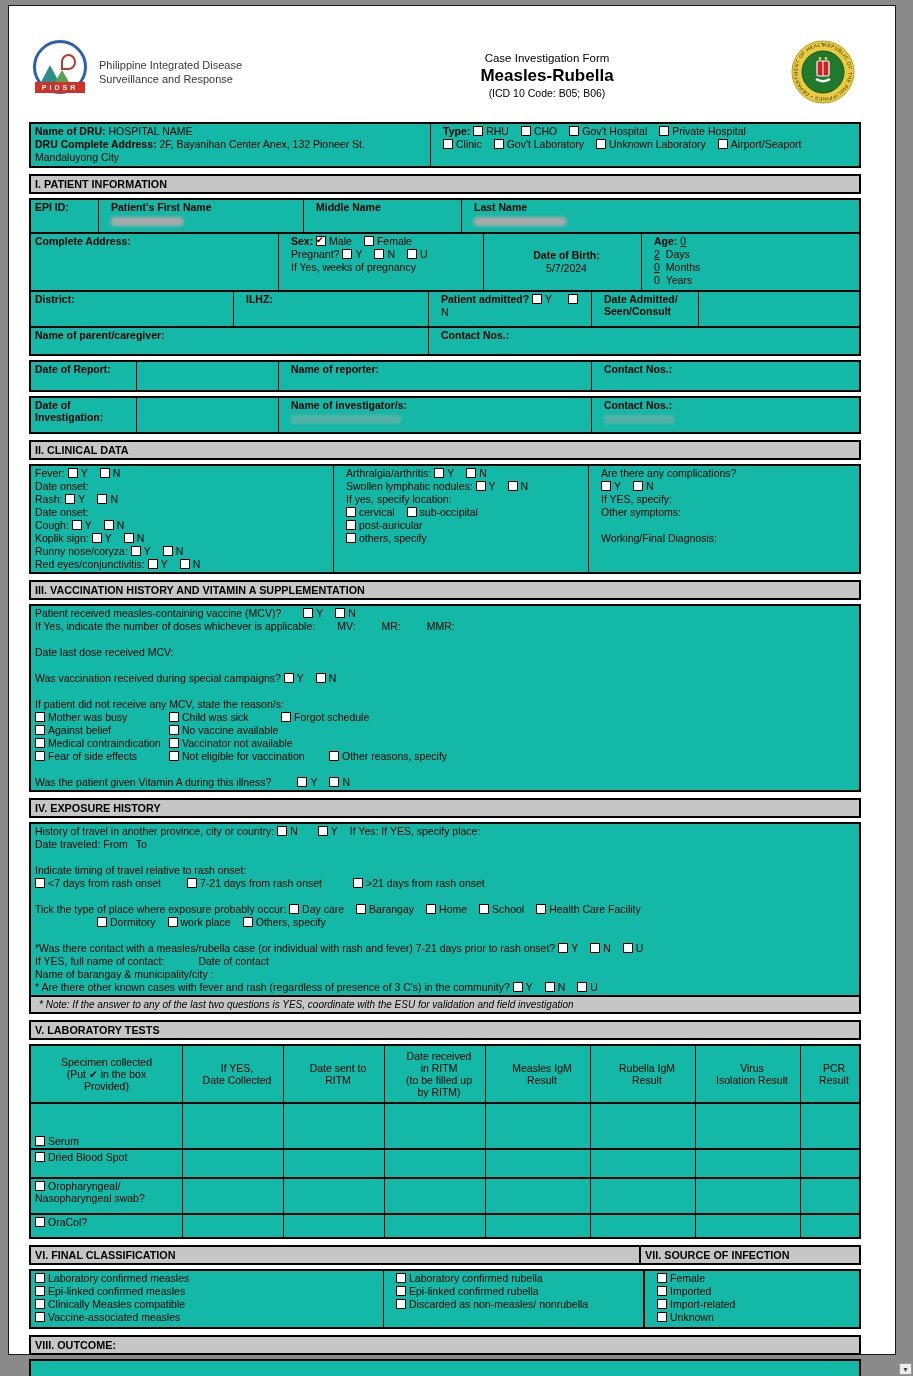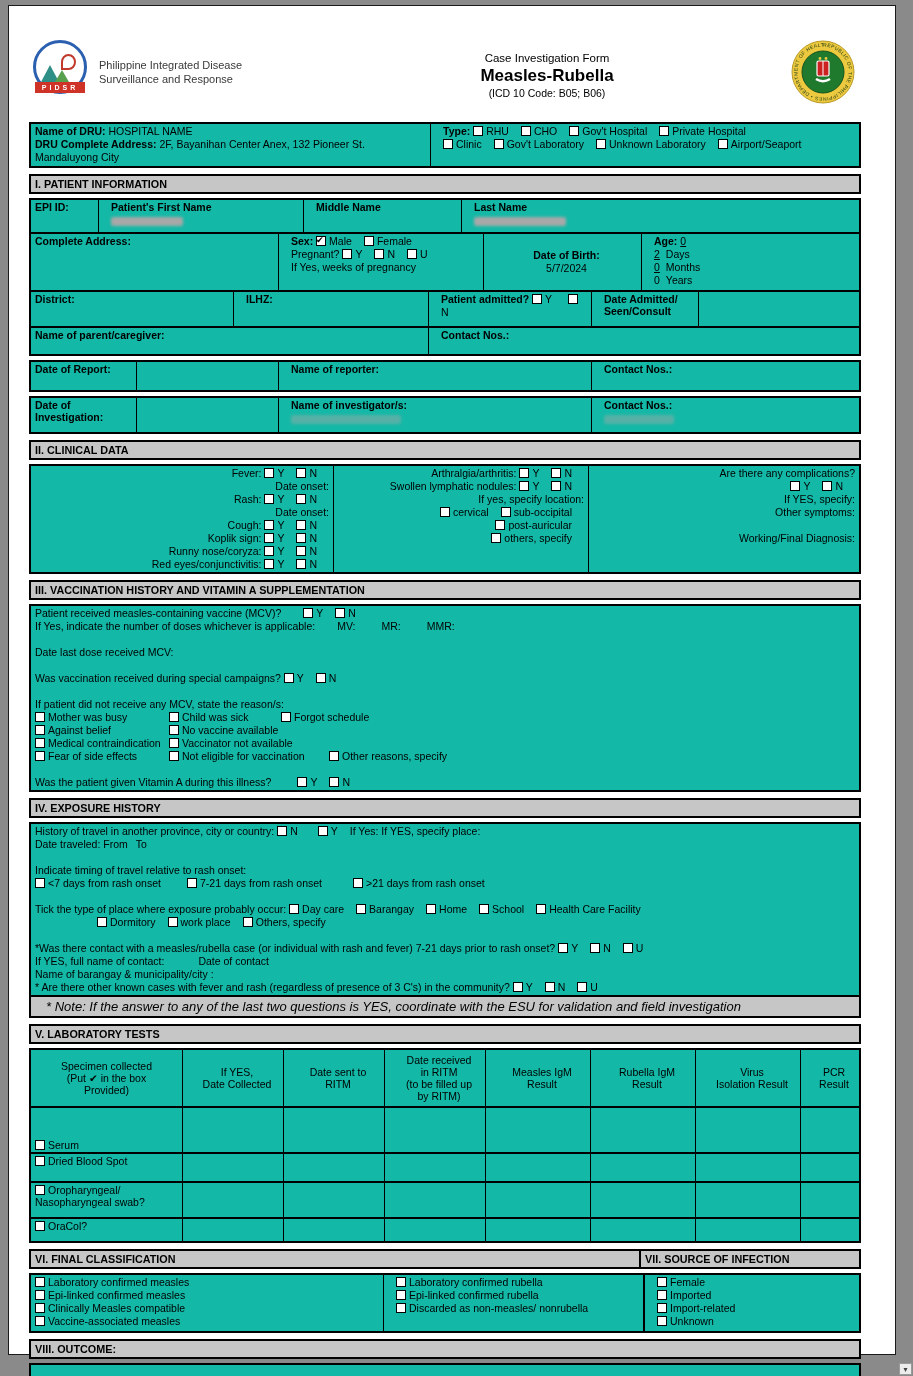--- a/index.html
+++ b/index.html
@@ -43,21 +43,21 @@
   .cb{display:inline-block;width:8px;height:8px;border:1px solid #000;margin-right:3px;
       position:relative;vertical-align:-1px;background:#fff;}
   .cb.checked::after{content:"✔";position:absolute;left:-1px;top:-3px;font-size:9px;}
   .optlab{margin-right:12px;}
   .colw{display:inline-block;vertical-align:top;white-space:nowrap;}
   .sp{display:inline-block;}
   .redact{display:inline-block;height:9px;background:#a8a8a8;border-radius:2px;
           filter:blur(1.5px);vertical-align:middle;}
   .faint{opacity:.45;}
   .vcenter{display:flex;flex-direction:column;justify-content:center;align-items:center;text-align:center;}
-  .note{background:#c6c6c6;font-style:italic;font-size:13px;padding:2px 15px;border-top:2px solid #000;}
+  .note{background:#c6c6c6;font-style:italic;font-size:10px;padding:2px 8px;border-top:2px solid #000;}
   
   .lab-h{display:flex;align-items:center;justify-content:center;text-align:center;
          white-space:pre-line;min-height:56px;line-height:12px;}
   
   .bars{display:flex;}
   .bar-vi{width:612px;} .bar-vii{flex:1;border-left:0;}
   .cls-c1{flex:0 0 352px;} .cls-c2{flex:0 0 260px;}
   .cls-c3{flex:1;border-left:2px solid #000 !important;}
   .scrollbtn{position:absolute;right:1px;bottom:1px;width:13px;height:12px;background:#ececec;
              border:1px solid #9a9a9a;font-size:8px;line-height:11px;text-align:center;color:#444;
@@ -196,21 +196,21 @@
           <div class="line"><span class="redact faint" style="width: 70px;"></span></div>
         </div>
       </div>
     </div>
 
     <div class="gap6"></div>
 
     <div class="bar">II. CLINICAL DATA</div>
     <div class="gap4"></div>
     <div class="tbl">
-      <div class="row" style="min-height:106px;text-align:right;">
+      <div class="row" style="min-height:106px;">
         <div class="cell" style="flex:0 0 302px;">
             <div class="line"><span>Fever: </span><span class="cb"></span><span class="optlab">Y</span><span class="cb"></span><span class="optlab">N</span></div>
             <div class="line"><span>Date onset:</span></div>
             <div class="line"><span>Rash: </span><span class="cb"></span><span class="optlab">Y</span><span class="cb"></span><span class="optlab">N</span></div>
             <div class="line"><span>Date onset:</span></div>
             <div class="line"><span>Cough: </span><span class="cb"></span><span class="optlab">Y</span><span class="cb"></span><span class="optlab">N</span></div>
             <div class="line"><span>Koplik sign: </span><span class="cb"></span><span class="optlab">Y</span><span class="cb"></span><span class="optlab">N</span></div>
             <div class="line"><span>Runny nose/coryza: </span><span class="cb"></span><span class="optlab">Y</span><span class="cb"></span><span class="optlab">N</span></div>
             <div class="line"><span>Red eyes/conjunctivitis: </span><span class="cb"></span><span class="optlab">Y</span><span class="cb"></span><span class="optlab">N</span></div>
           </div>

